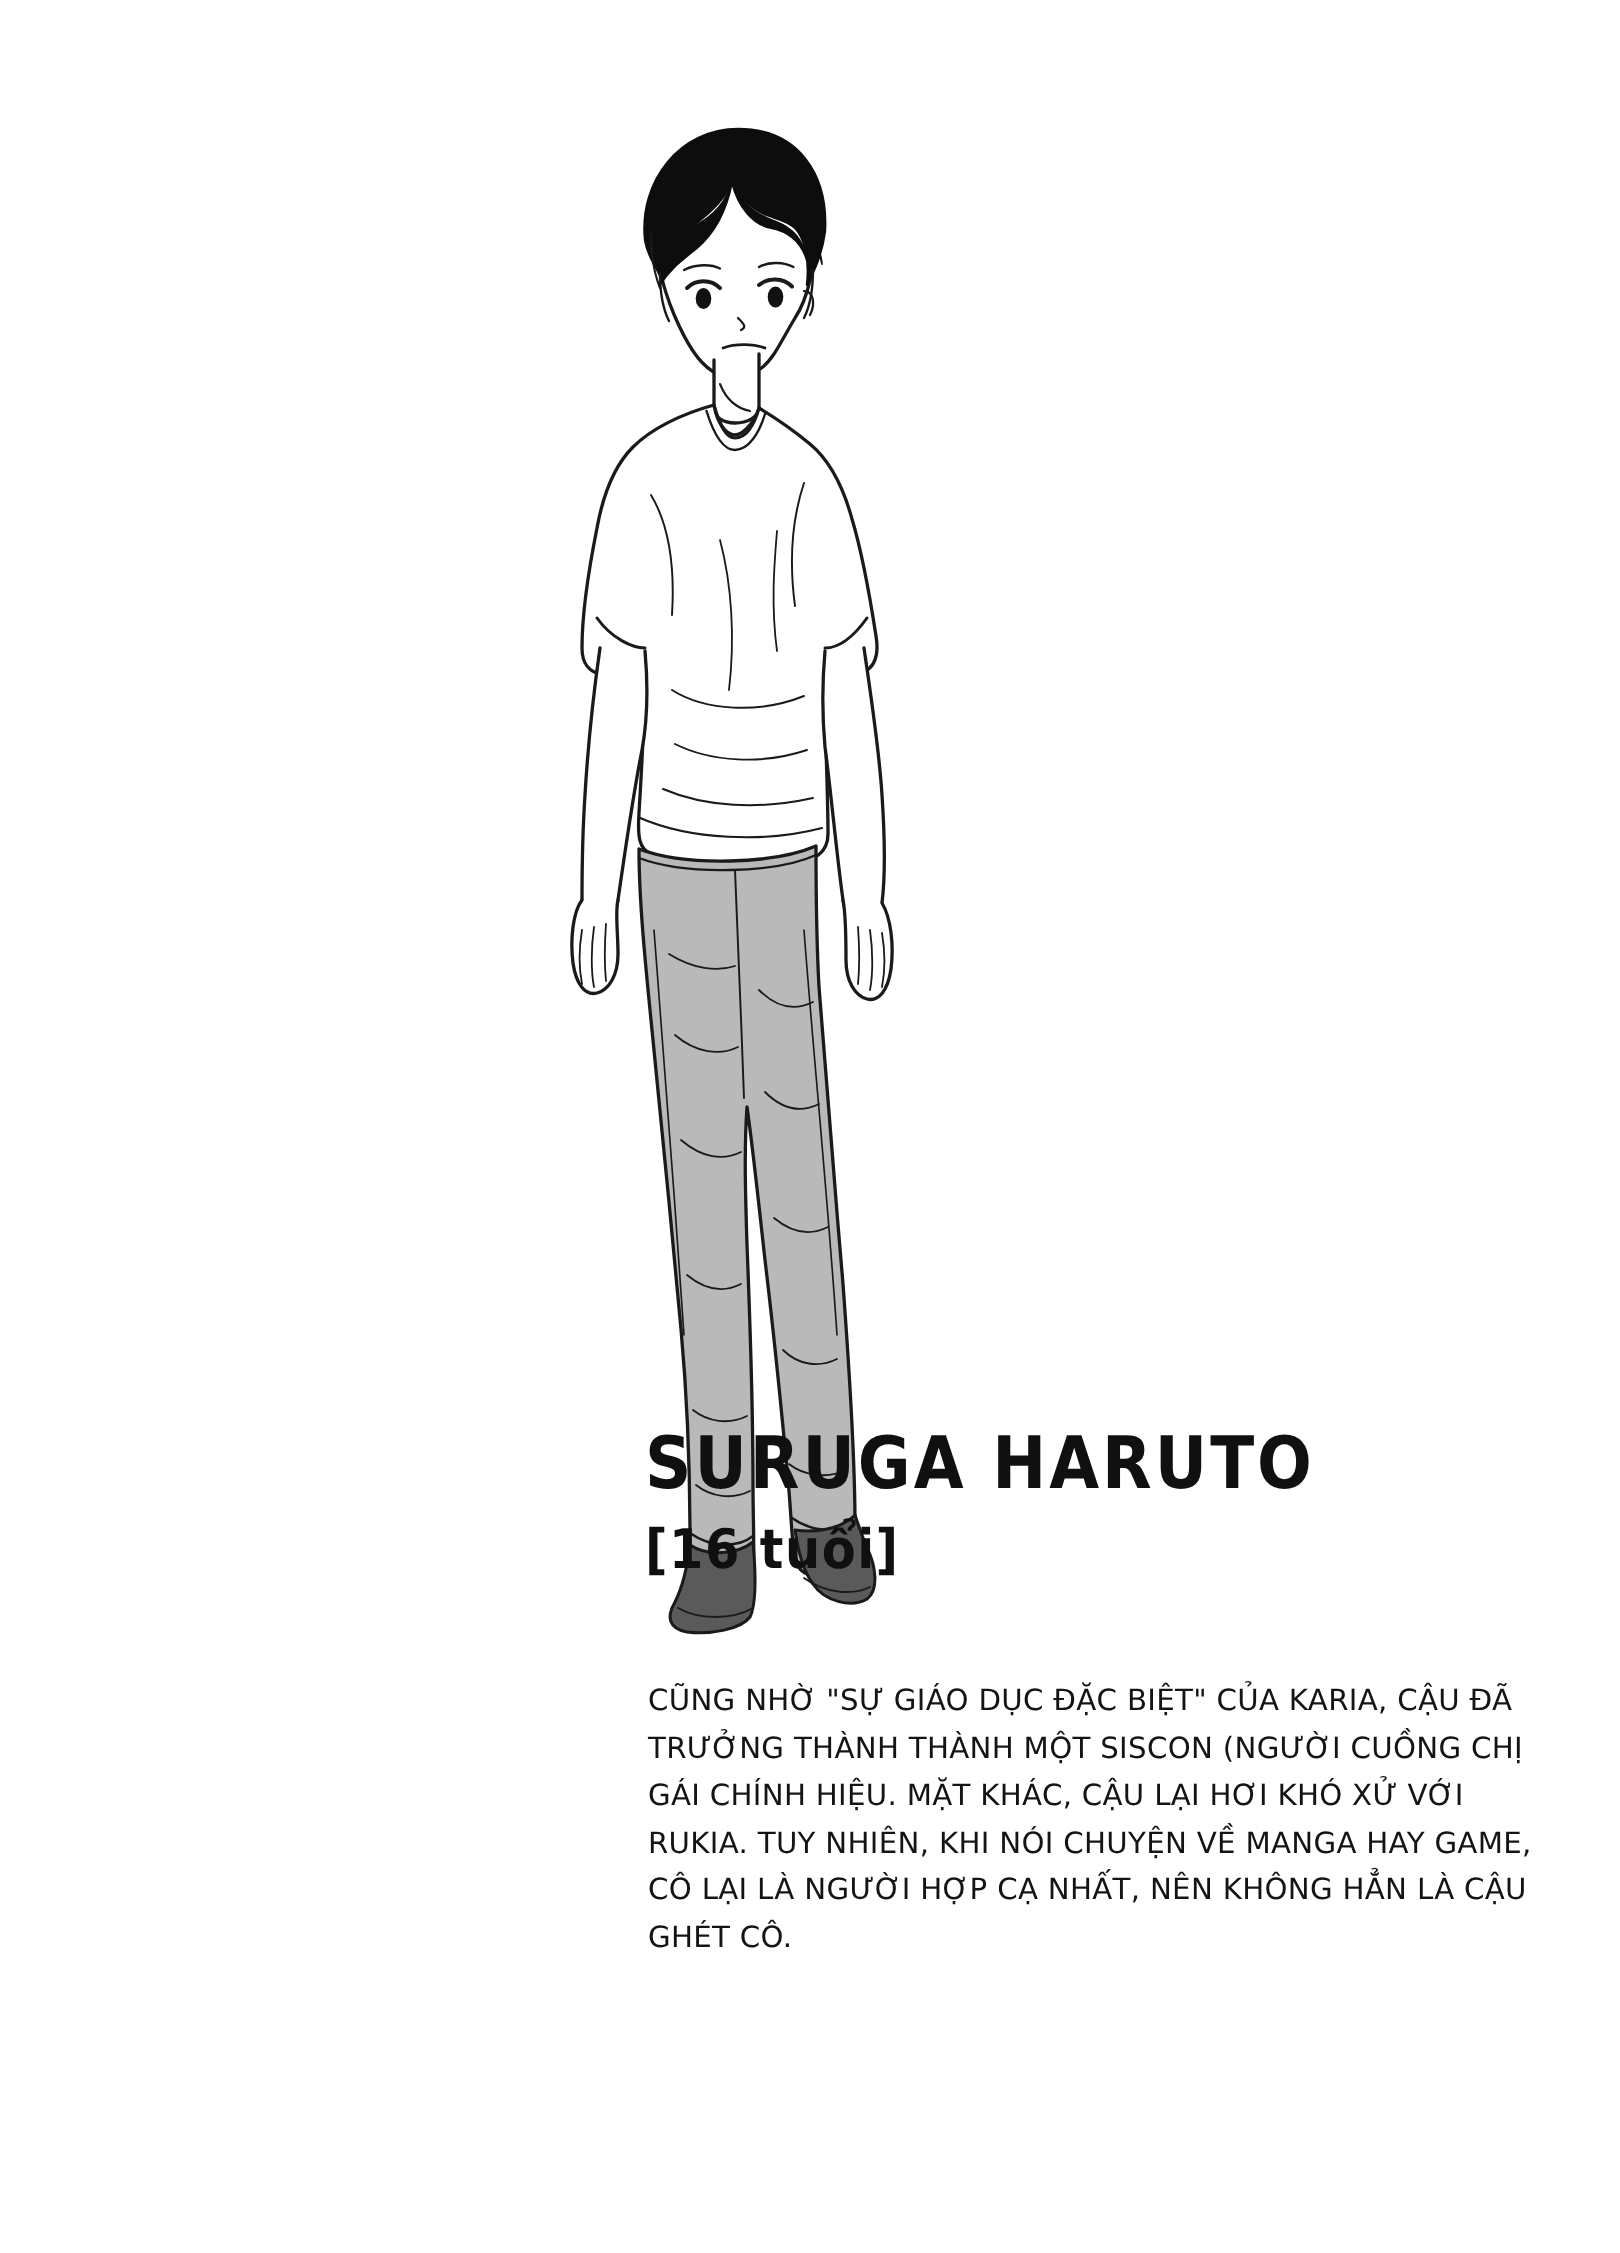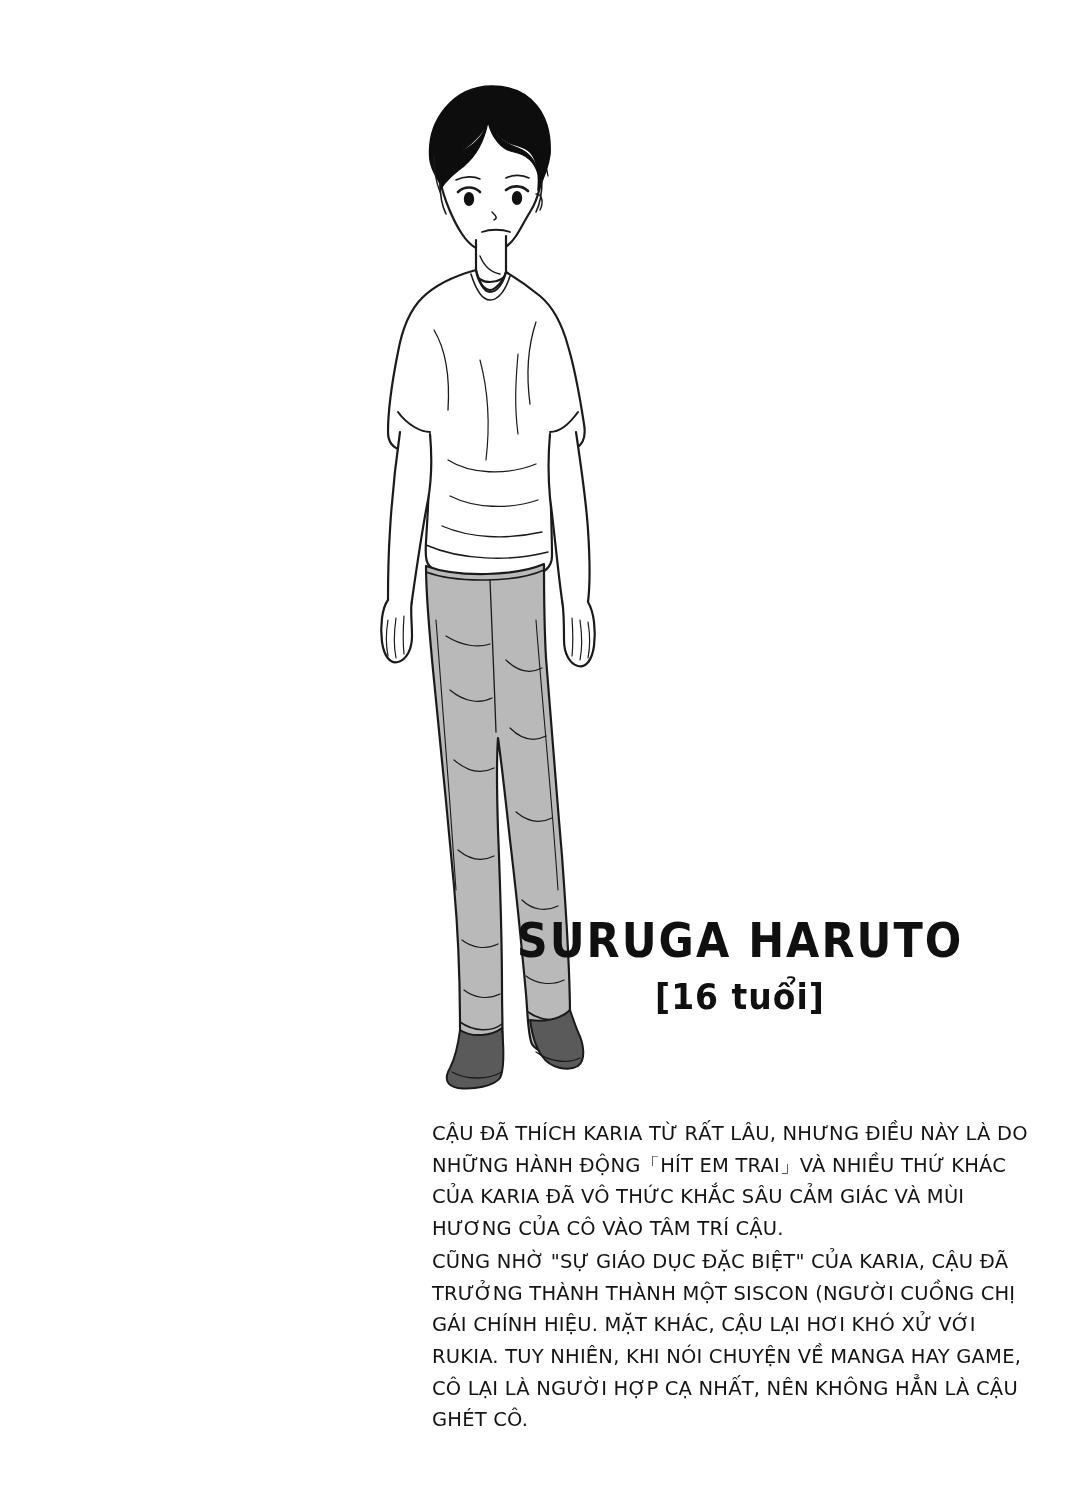--- a/index.html
+++ b/index.html
@@ -27,23 +27,23 @@
   }
   .char-svg {
     display: block;
     width: 100%;
     height: 100%;
   }
   
   .name-block {
     position: absolute;
     left: 430px;
-    top: 916px;
+    top: 952px;
     width: 620px;
-    text-align: center;
+    text-align: left;
   }
   .char-name {
     font-family: "DejaVu Sans", sans-serif;
     font-weight: bold;
     font-size: 43px;
     letter-spacing: 2px;
     color: #101010;
     line-height: 1.05;
     text-transform: uppercase;
     transform: scaleY(1.12);
@@ -244,17 +244,16 @@
       </g>
     </svg>
   </div>
 
   <div class="name-block">
     <div class="char-name">SURUGA HARUTO</div>
     <div class="char-age">[16 tuổi]</div>
   </div>
 
   <div class="desc">
-    <p>CẬU ĐÃ THÍCH KARIA TỪ RẤT LÂU, NHƯNG ĐIỀU NÀY LÀ DO NHỮNG HÀNH ĐỘNG「HÍT EM TRAI」VÀ NHIỀU THỨ KHÁC CỦA KARIA ĐÃ VÔ THỨC KHẮC SÂU CẢM GIÁC VÀ MÙI HƯƠNG CỦA CÔ VÀO TÂM TRÍ CẬU.</p>
     <p>CŨNG NHỜ "SỰ GIÁO DỤC ĐẶC BIỆT" CỦA KARIA, CẬU ĐÃ TRƯỞNG THÀNH THÀNH MỘT SISCON (NGƯỜI CUỒNG CHỊ GÁI CHÍNH HIỆU. MẶT KHÁC, CẬU LẠI HƠI KHÓ XỬ VỚI RUKIA. TUY NHIÊN, KHI NÓI CHUYỆN VỀ MANGA HAY GAME, CÔ LẠI LÀ NGƯỜI HỢP CẠ NHẤT, NÊN KHÔNG HẲN LÀ CẬU GHÉT CÔ.</p>
   </div>
 
 </div>
 
 </body></html>

